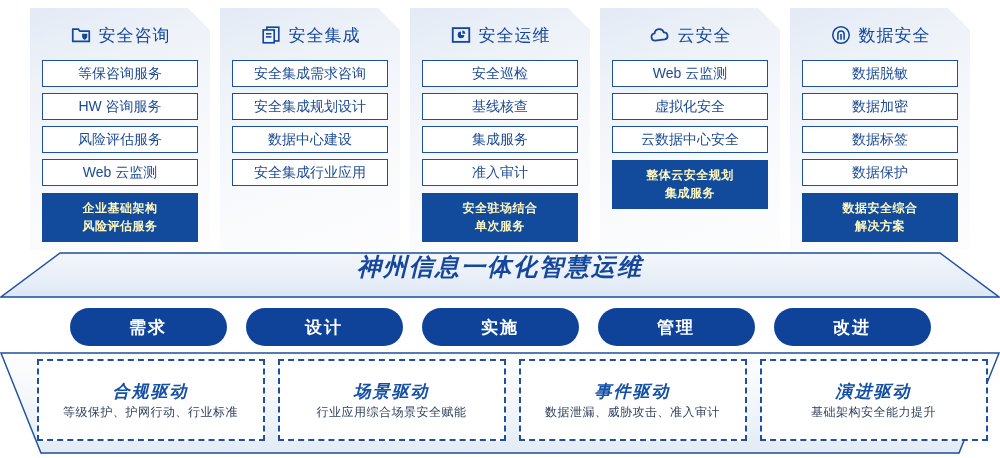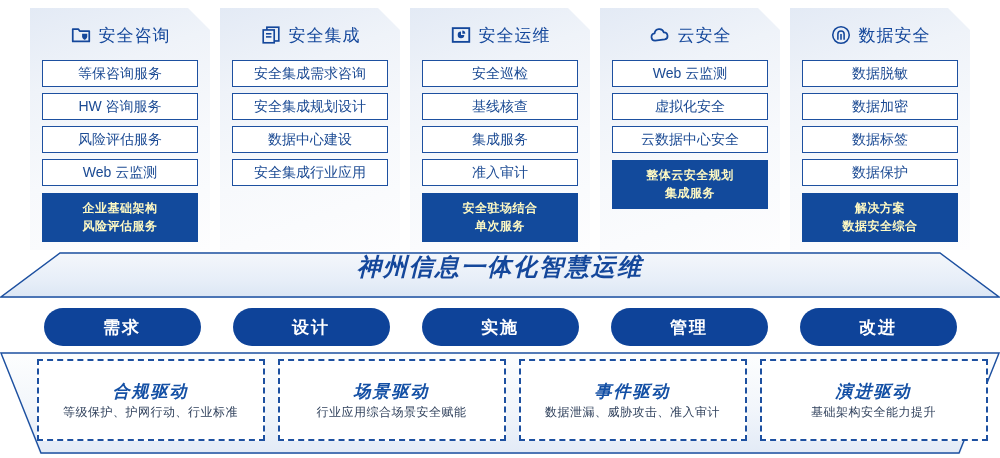--- a/index.html
+++ b/index.html
@@ -142,21 +142,21 @@
 
   
   .phases {
     position: absolute;
     left: 0;
     top: 308px;
     width: 1000px;
     height: 40px;
     display: flex;
     justify-content: center;
-    gap: 32px;
+    gap: 19px;
   }
   .phase {
     width: 157px;
     height: 38px;
     border-radius: 19px;
     background: #0e4399;
     color: #ffffff;
     font-size: 17px;
     font-weight: bold;
     letter-spacing: 2px;
@@ -327,22 +327,22 @@
         </span>
         <span class="pillar-title">数据安全</span>
       </div>
       <div class="item-list">
         <div class="item">数据脱敏</div>
         <div class="item">数据加密</div>
         <div class="item">数据标签</div>
         <div class="item">数据保护</div>
       </div>
       <div class="summary">
+        <span>数据安全综合</span>
         <span>解决方案</span>
-        <span>数据安全综合</span>
       </div>
     </div>
 
   </div>
 
   <div class="banner-wrap">
     <div class="banner-shape"></div>
     <svg class="banner-outline" viewBox="0 0 1000 46" preserveAspectRatio="none">
       <polygon points="60,1 940,1 999,45 1,45" fill="none" stroke="#1d50a0" stroke-width="1.4"></polygon>
     </svg>

